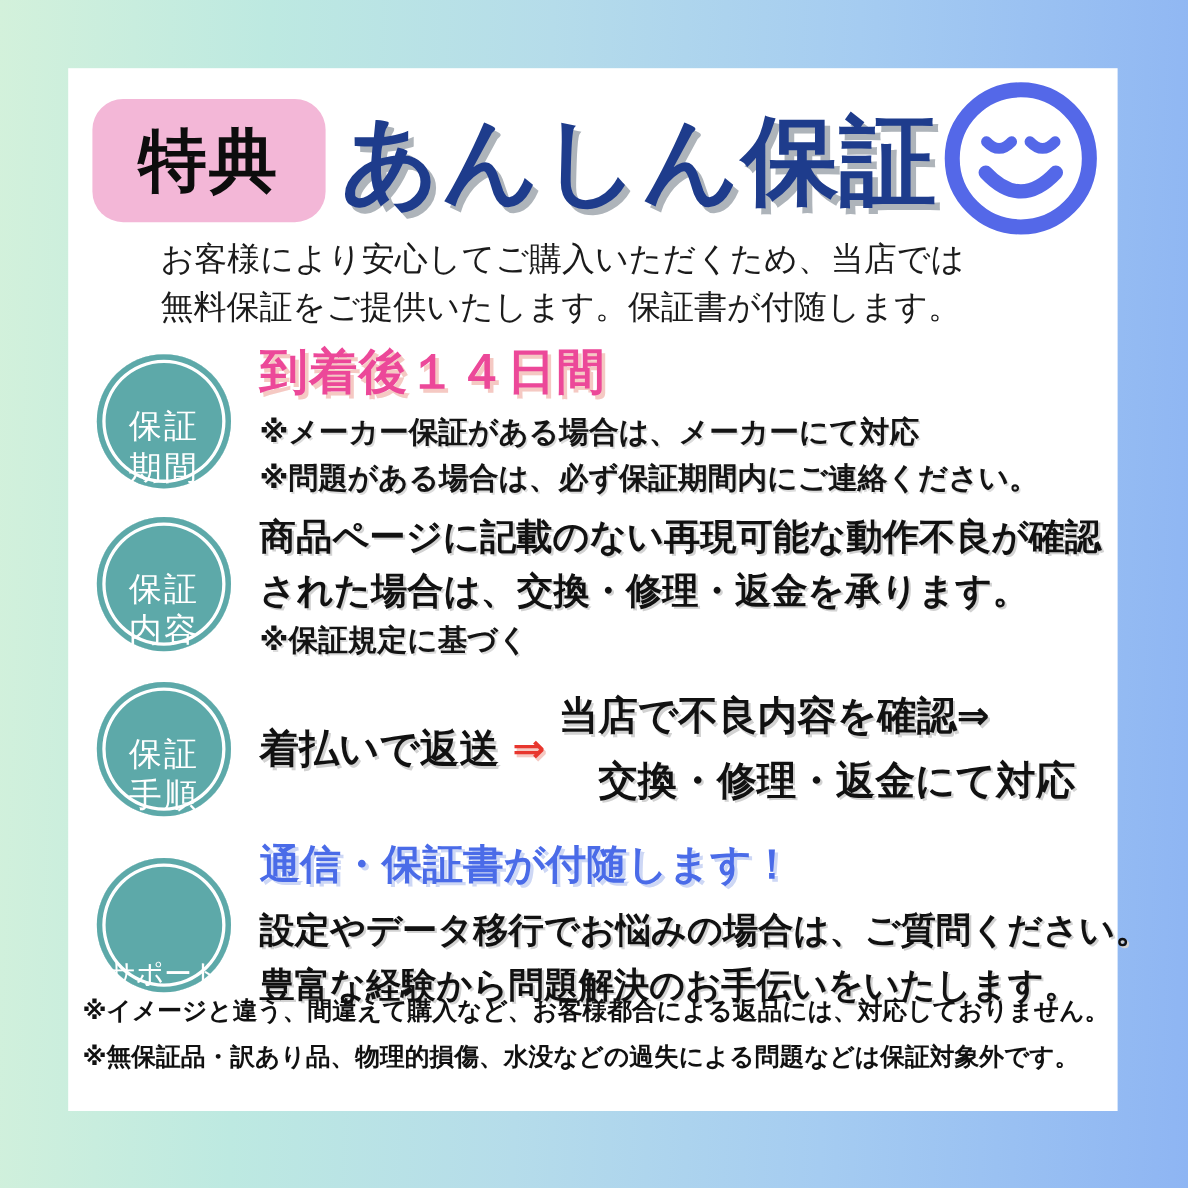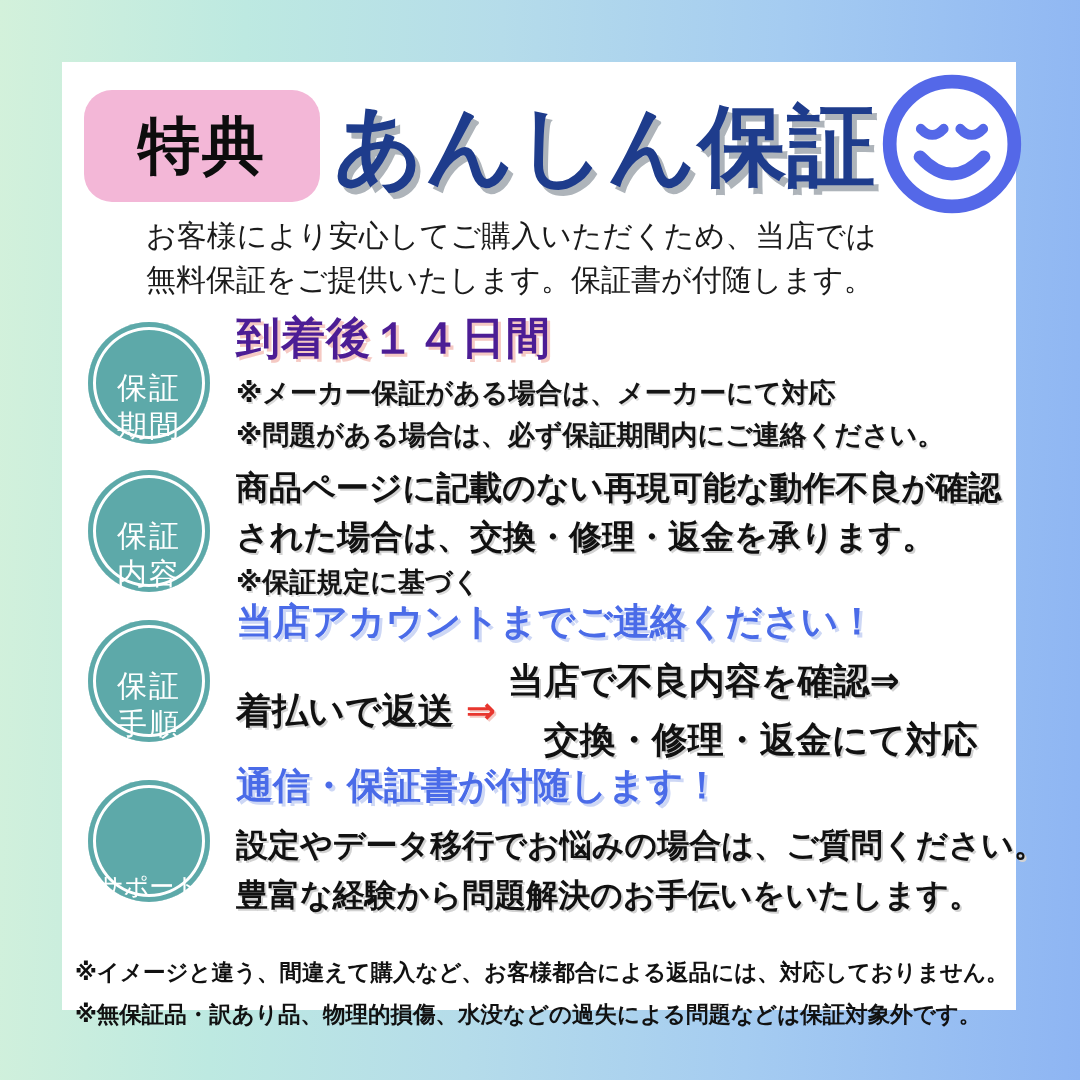--- a/index.html
+++ b/index.html
@@ -8,21 +8,21 @@
     font-family:"Liberation Sans","DejaVu Sans",sans-serif;
     background:linear-gradient(92deg,#d3f1db 0%,#bde9e1 22%,#b5dcea 45%,#a5ccf1 70%,#8eb5f3 100%);
   }
   .card{
     position:absolute;left:62px;top:62px;width:954px;height:948px;
     background:#ffffff;
   }
   
   .header-row{position:absolute;left:22px;top:22px;right:16px;height:124px;display:flex;align-items:center;}
   .benefit-badge{
-    flex:none;width:236px;height:112px;border-radius:28px;background:#f3b7d7;
+    flex:none;width:212px;height:112px;border-radius:28px;background:#f3b7d7;
     display:flex;align-items:center;justify-content:center;
     font-size:62px;font-weight:bold;color:#0d0d0d;letter-spacing:2px;
   }
   .main-title{
     flex:none;margin-left:14px;font-size:88px;font-weight:bold;color:#1e3c8c;
     letter-spacing:1px;white-space:nowrap;
     text-shadow:5px 6px 0 #aeb4ba;
   }
   .smiley-wrap{flex:none;margin-left:auto;margin-right:2px;}
   
@@ -38,39 +38,39 @@
   .sec-support{top:712px;}
   .circle-badge{
     flex:none;width:122px;height:122px;border-radius:50%;background:#5da9a9;
     box-shadow:inset 0 0 0 5px #5da9a9, inset 0 0 0 8px #ffffff;
     display:flex;flex-direction:column;align-items:center;justify-content:flex-end;
     color:#ffffff;font-size:30px;line-height:1.25;letter-spacing:2px;
   }
   .circle-badge.small-label{font-size:25px;letter-spacing:0;}
   .sec-body{margin-left:26px;display:flex;flex-direction:column;white-space:nowrap;}
   .heading-red{
-    font-size:44px;font-weight:bold;color:#4c1d95;letter-spacing:1px;
+    font-size:44px;font-weight:bold;color:#ec4899;letter-spacing:1px;
     text-shadow:3px 3px 0 #f5c9c3;margin-bottom:5px;
   }
   .heading-blue{
     font-size:37px;font-weight:bold;color:#4a6be8;
     text-shadow:3px 3px 0 #cdd7f5;margin-bottom:10px;
   }
   .note-line{font-size:27px;font-weight:bold;color:#141414;line-height:1.55;text-shadow:1.5px 1.5px 0 #dcdcdc;}
   .body-line-lg{font-size:33px;font-weight:bold;color:#111111;line-height:1.5;text-shadow:2px 2px 0 #d2d2d2;}
   .body-line-md{font-size:32px;font-weight:bold;color:#111111;line-height:1.55;text-shadow:2px 2px 0 #d2d2d2;}
   .note-sm{font-size:27px;font-weight:bold;color:#141414;margin-top:2px;text-shadow:1.5px 1.5px 0 #dcdcdc;}
   .step-line{display:flex;align-items:center;font-size:36px;font-weight:bold;color:#111;}
   .step-label{text-shadow:2px 2px 0 #d2d2d2;}
   .step-arrow{color:#e8362e;margin:0 12px;text-shadow:2px 2px 0 #f5c9c3;}
   .step-result{display:flex;flex-direction:column;text-shadow:2px 2px 0 #d2d2d2;}
   .step-result .line2{padding-left:36px;margin-top:10px;}
   
   .footer-notes{
-    position:absolute;left:13px;right:10px;top:890px;
+    position:absolute;left:13px;right:10px;top:836px;
     font-size:22.5px;font-weight:bold;color:#111111;line-height:1.85;white-space:nowrap;
   }
 </style>
 </head>
 <body>
 
 <div class="card">
 
   <div class="header-row">
     <div class="benefit-badge">特典</div>
@@ -113,21 +113,20 @@
       <div class="note-sm">※保証規定に基づく</div>
     </div>
   </div>
 
   <div class="section sec-procedure">
     <div class="circle-badge">
       <span>保証</span>
       <span>手順</span>
     </div>
     <div class="sec-body">
-      <div class="heading-blue">当店アカウントまでご連絡ください！</div>
       <div class="step-line">
         <span class="step-label">着払いで返送</span>
         <span class="step-arrow">⇒</span>
         <span class="step-result">
           <span class="line1">当店で不良内容を確認⇒</span>
           <span class="line2">交換・修理・返金にて対応</span>
         </span>
       </div>
     </div>
   </div>

